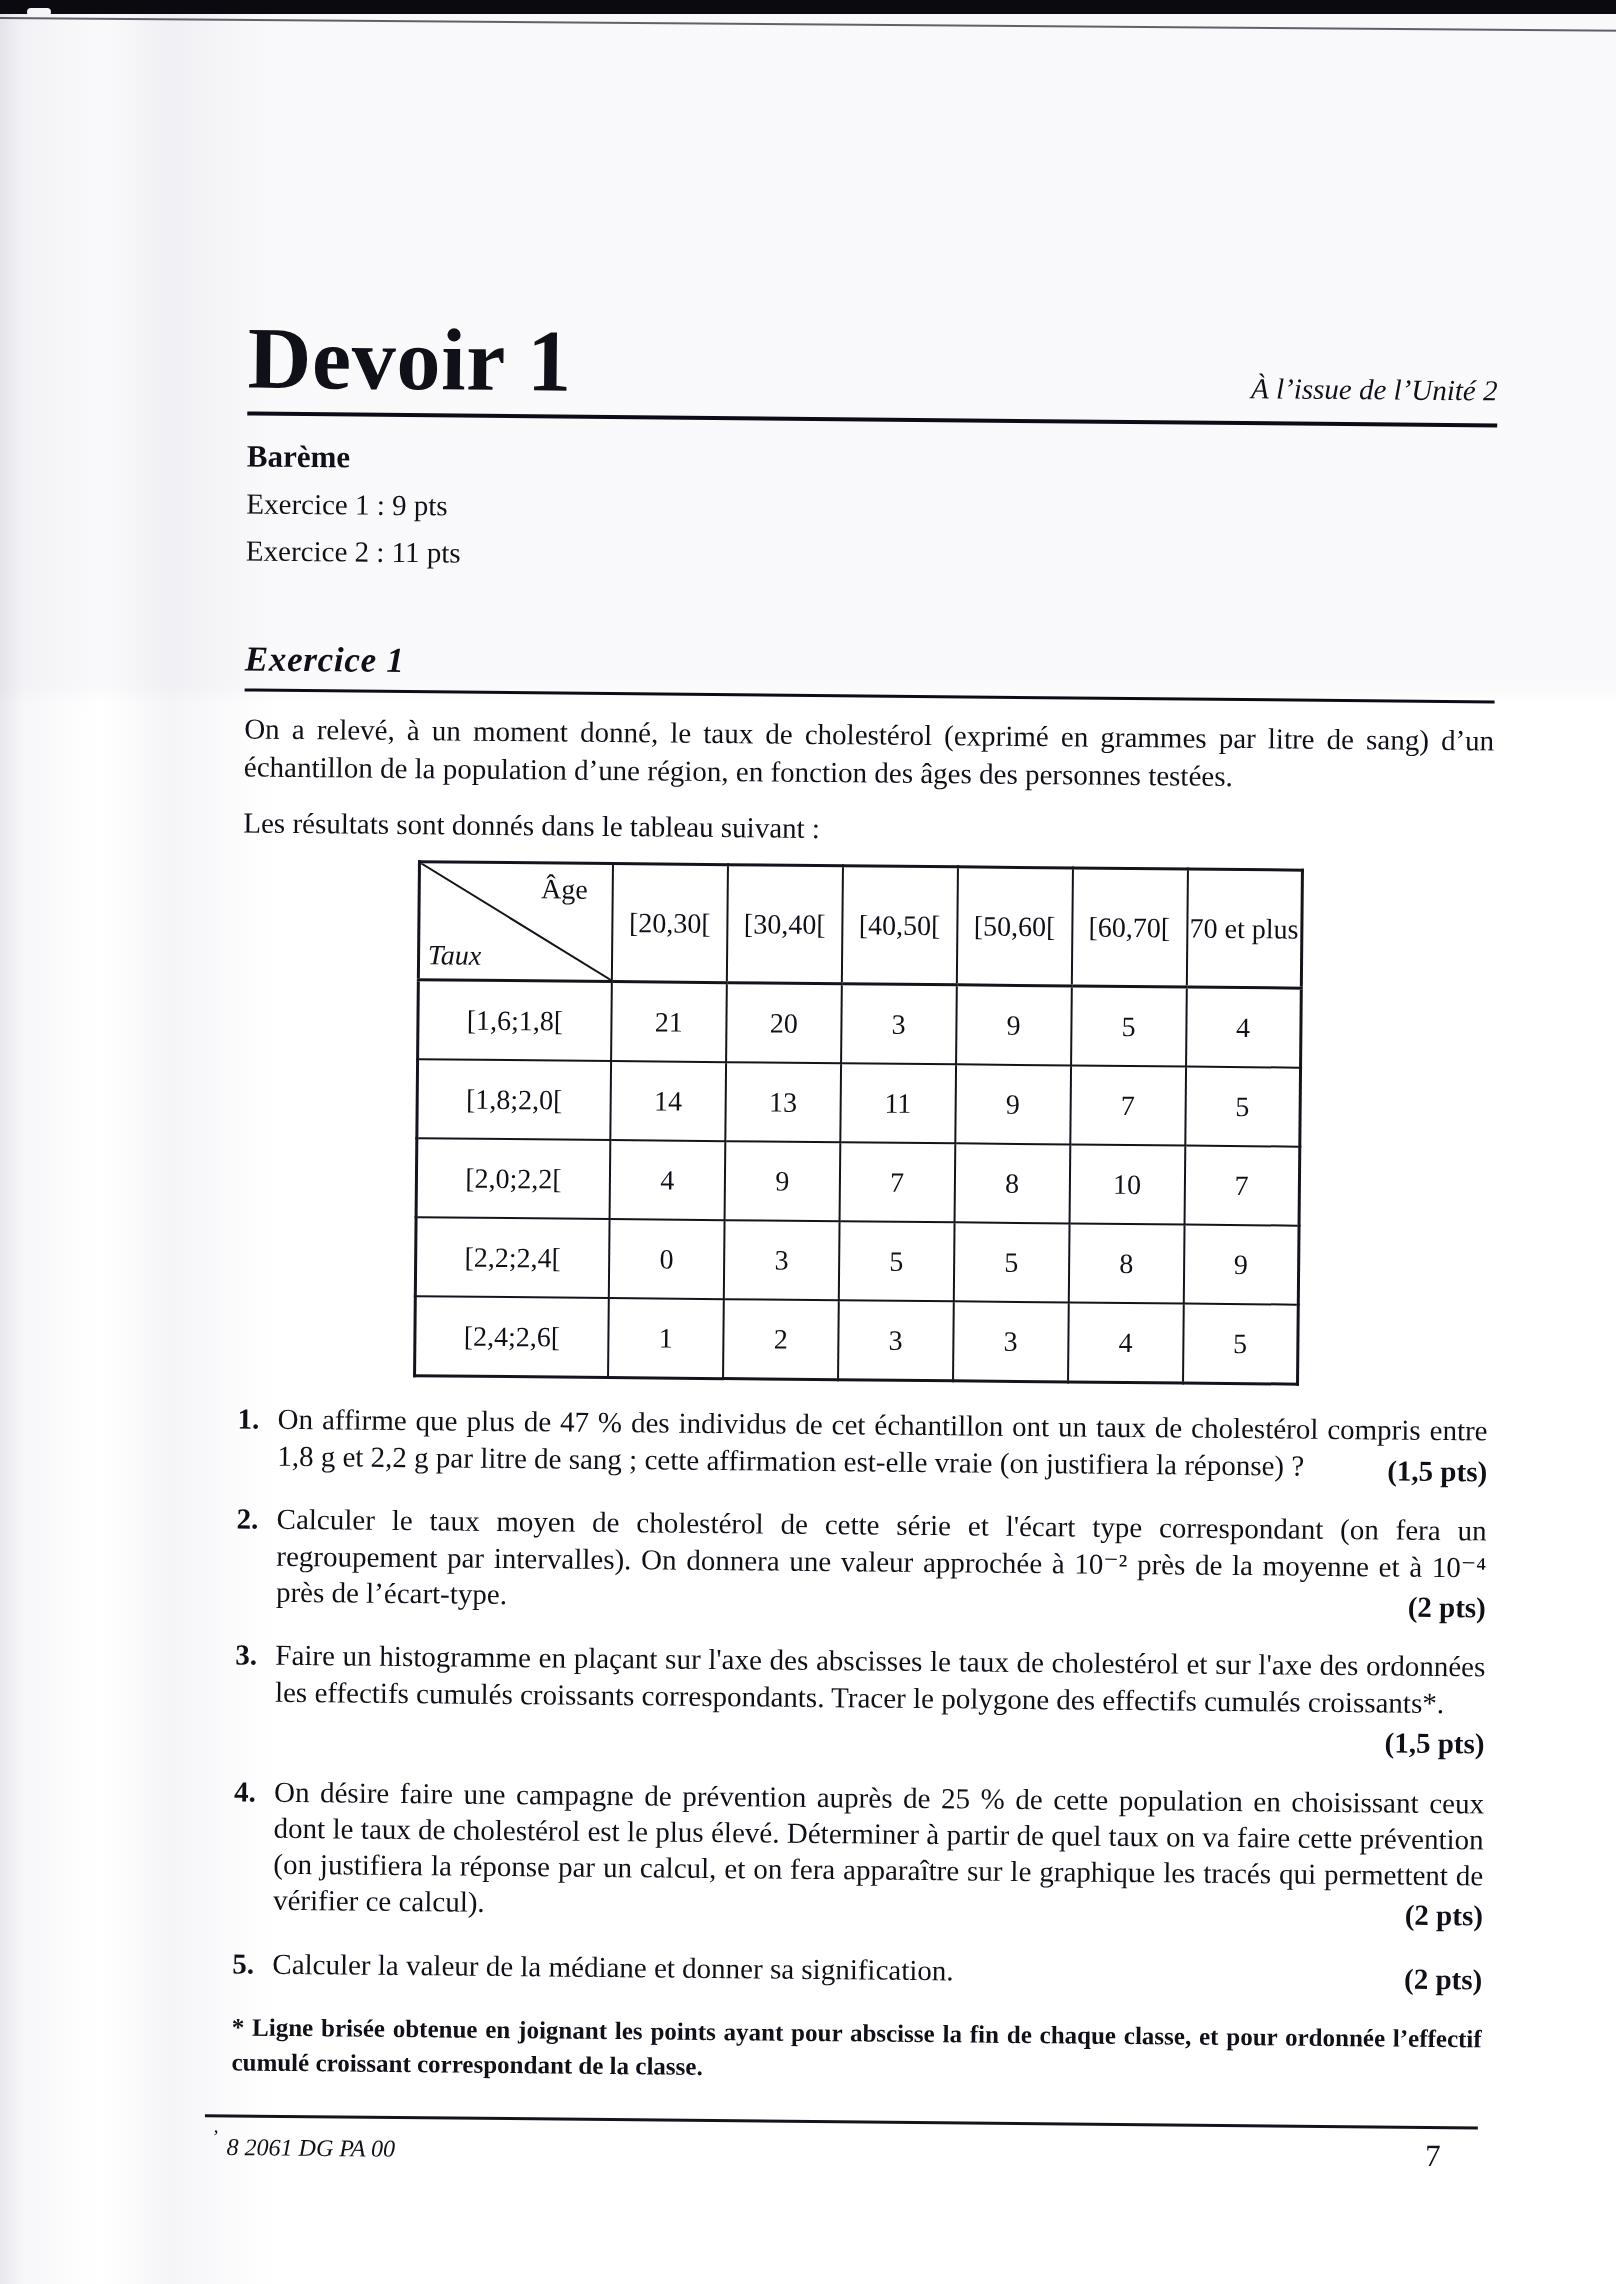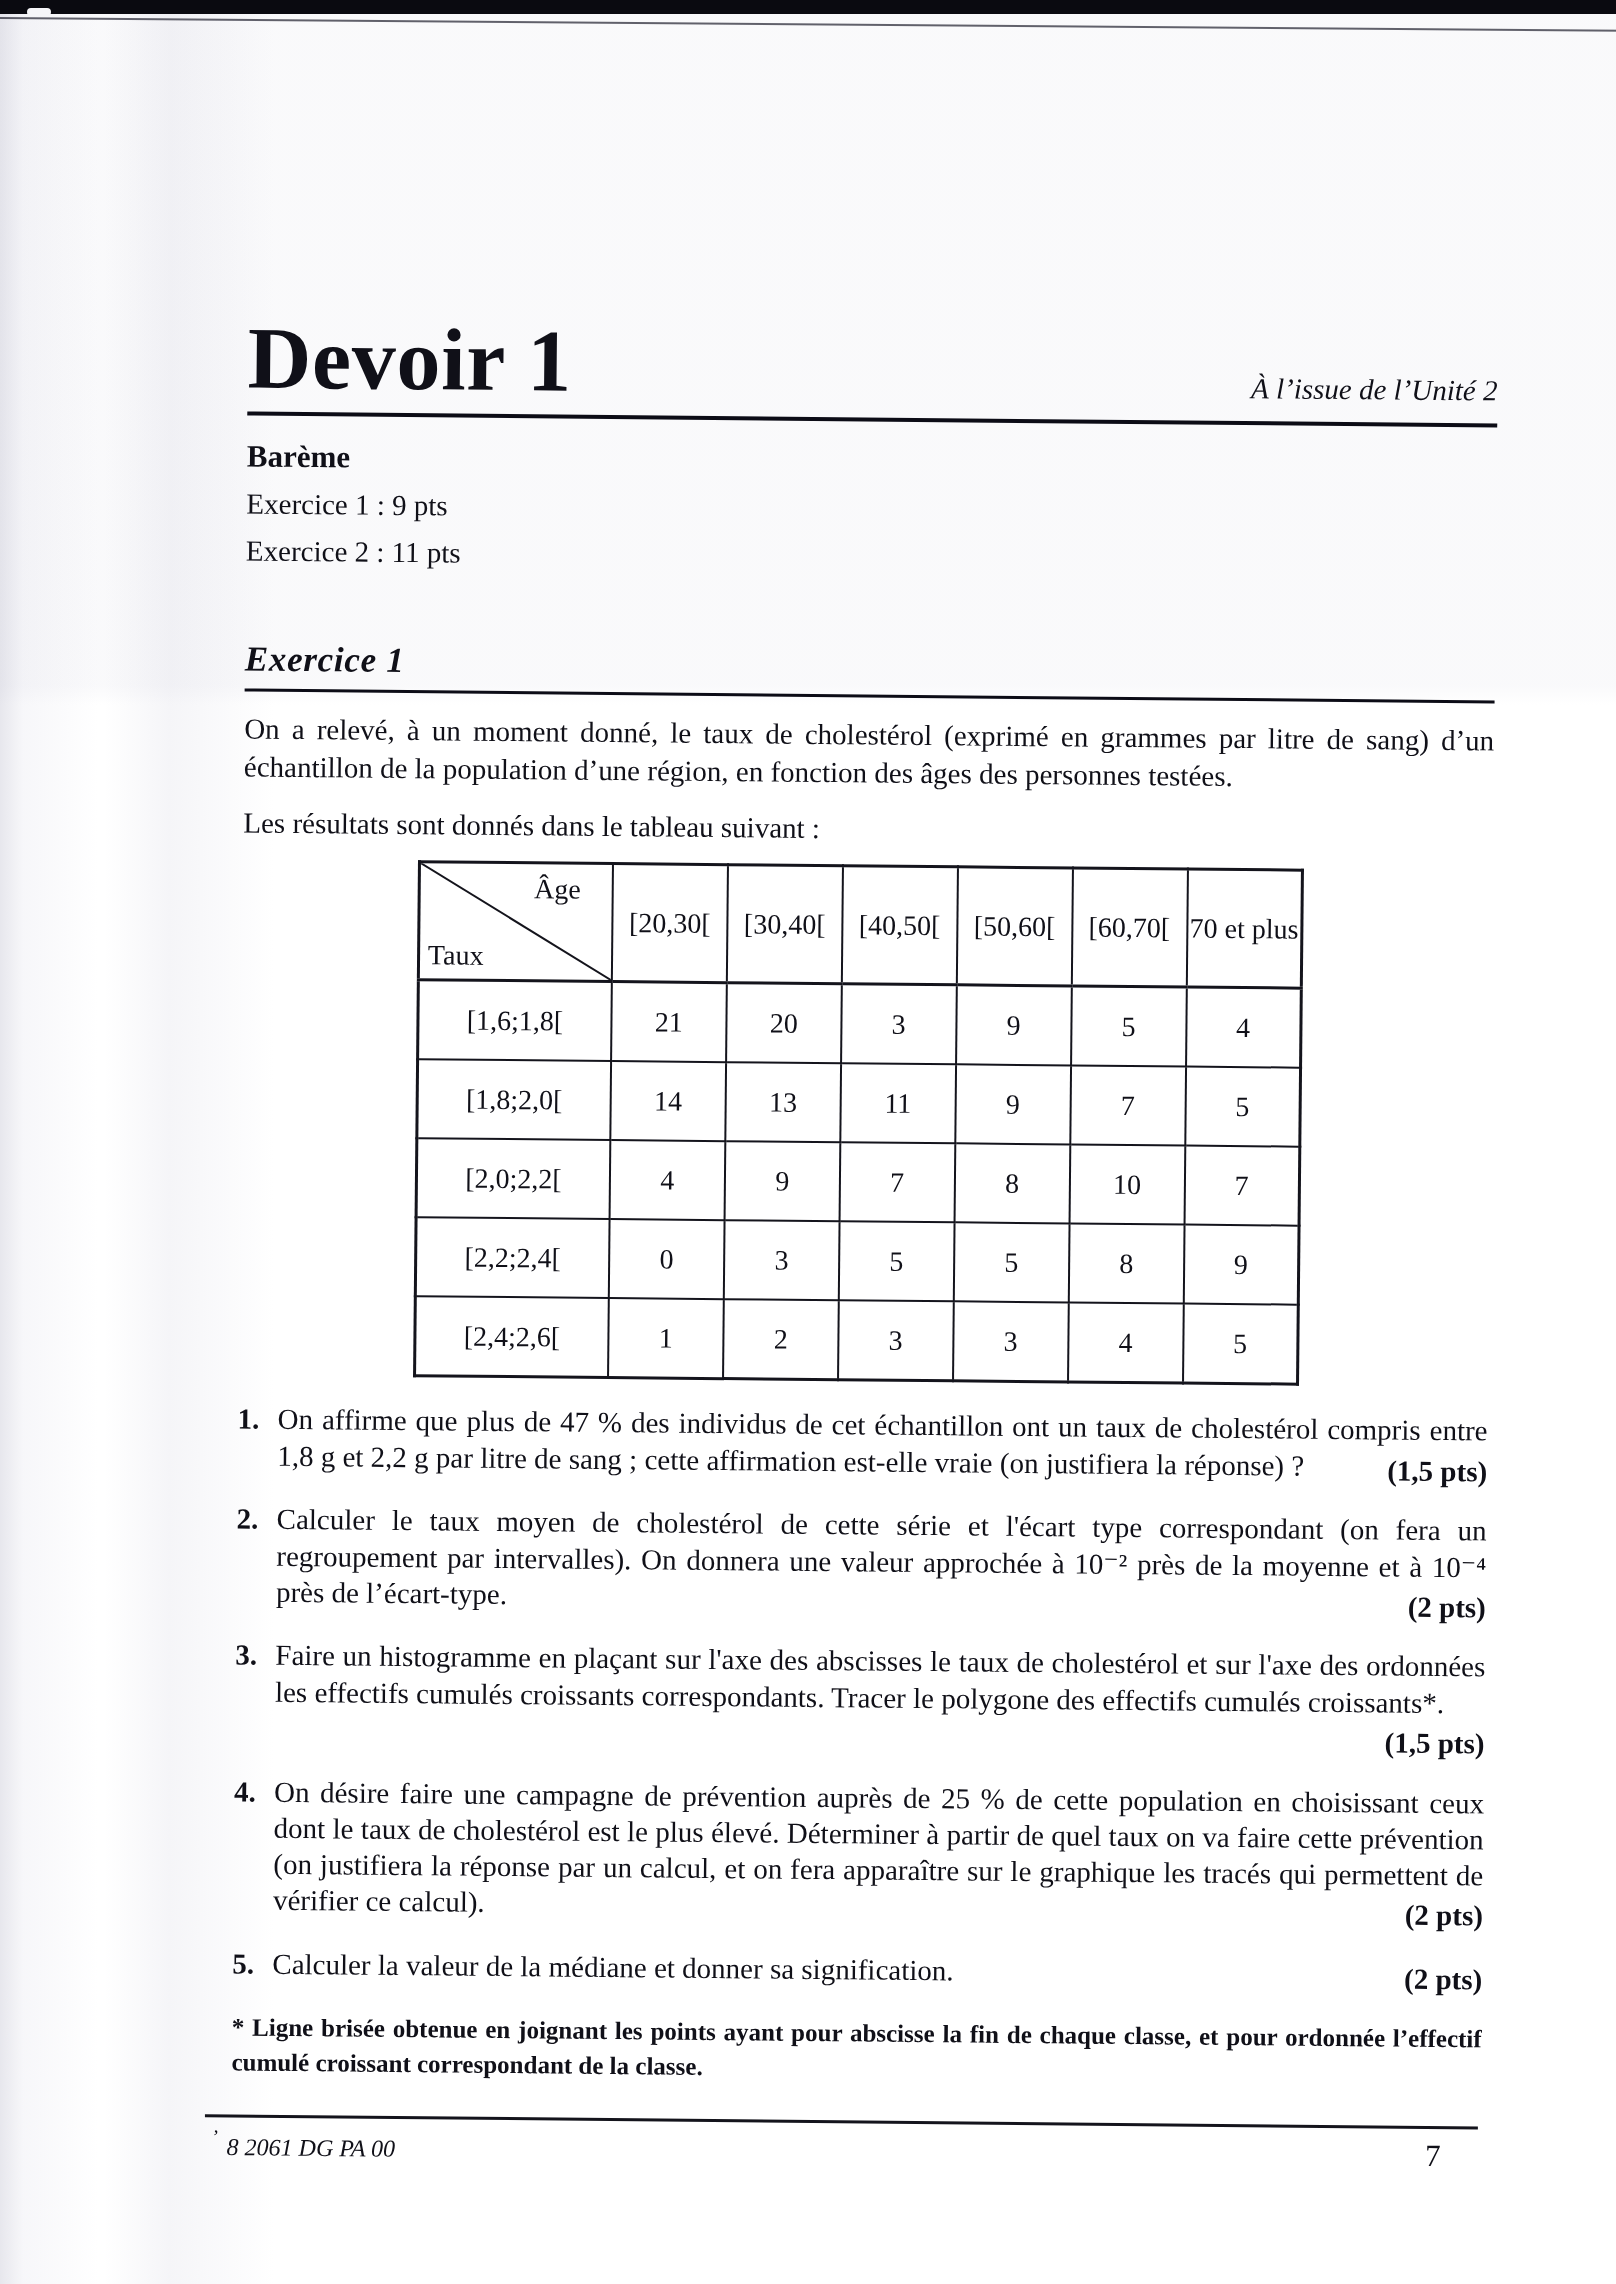--- a/index.html
+++ b/index.html
@@ -138,27 +138,28 @@
     padding-left: 9px;
   }
   .corner-cell {
     position: relative;
     width: 191px;
     padding: 0;
   }
   .corner-cell svg { position: absolute; inset: 0; width: 100%; height: 100%; }
   .corner-age {
     position: absolute;
-    top: 9px; right: 31px;
+    top: 9px; right: 24px;
     font-size: 28px;
   }
   .corner-taux {
     position: absolute;
     bottom: 7.8px; left: 7.8px;
     font-size: 28px;
+    font-style: italic;
   }
   
   .questions { margin-top: 25px; }
   .q {
     display: flex;
     margin-bottom: 23.5px;
   }
   .q-num {
     flex: 0 0 40px;
     font-weight: bold;

